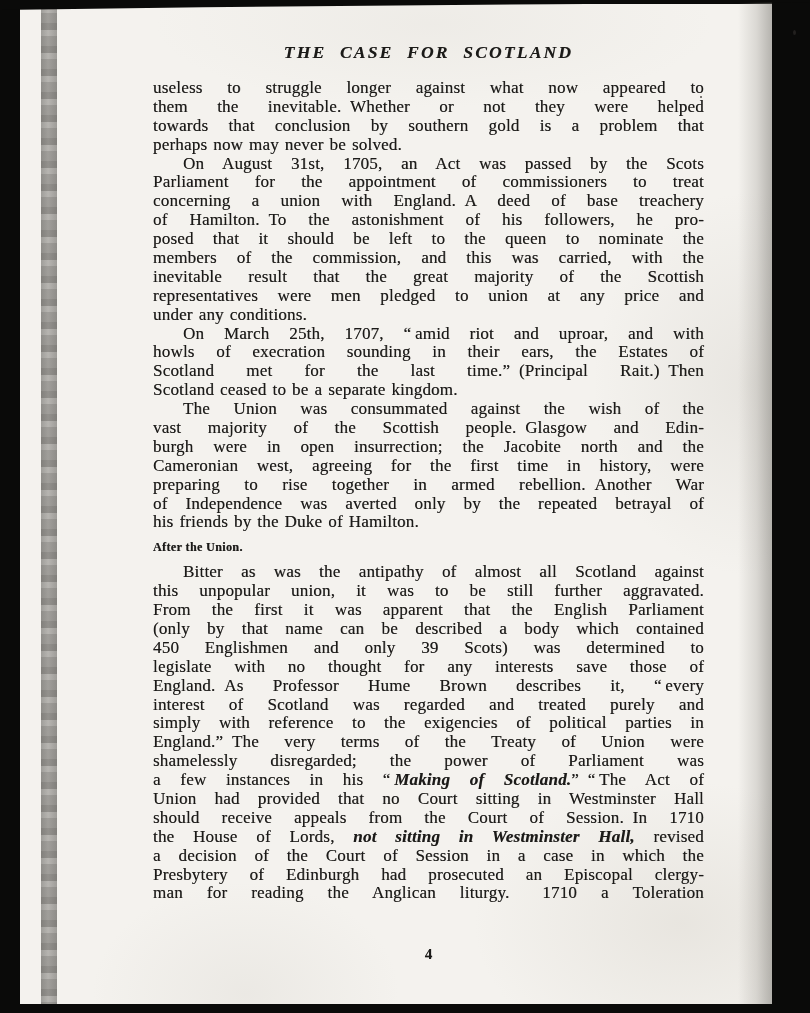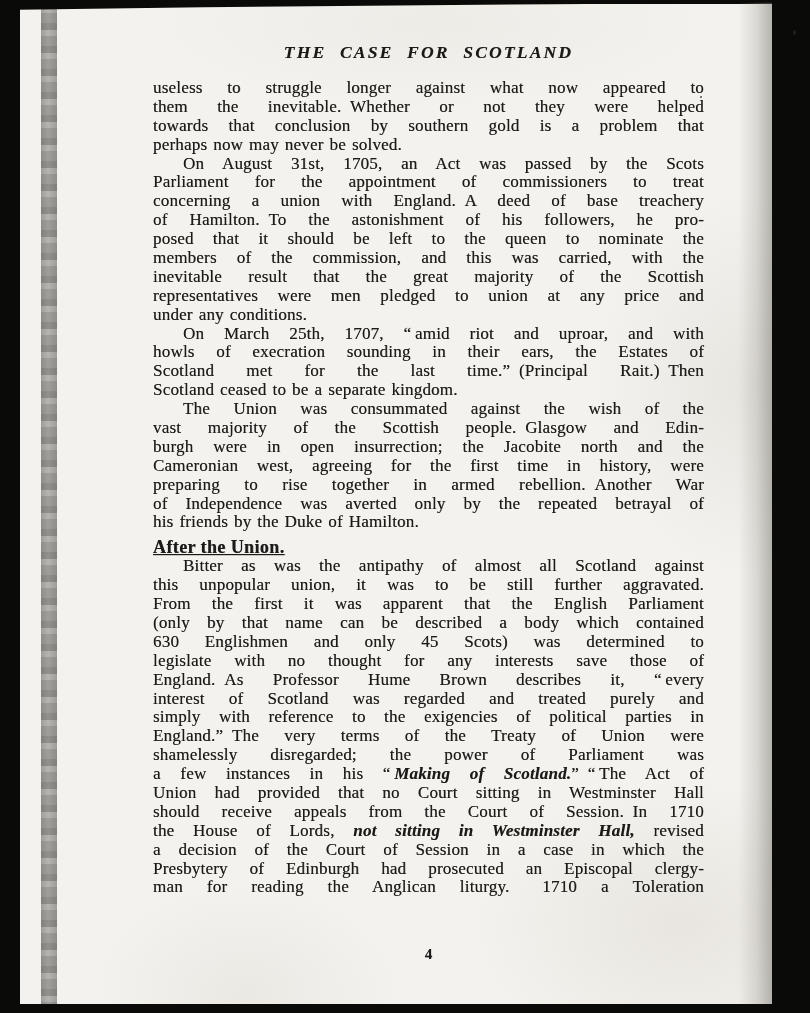--- a/index.html
+++ b/index.html
@@ -48,24 +48,23 @@
     font-size:17px;height:18.9px;line-height:18.9px;
     letter-spacing:0.2px;word-spacing:1.5px;
     text-align:justify;text-align-last:justify;
     white-space:nowrap;
     text-shadow:0.3px 0.3px 0.6px rgba(30,28,26,0.55);
   }
   .line.para-end{text-align-last:left;}
   .line.indent{text-indent:30px;}
   .line .em{font-style:italic;font-weight:bold;}
   .section-heading{
-    margin-top:6px;
-    font-weight:bold;font-size:18px;line-height:18.9px;letter-spacing:0.4px;
+    margin-top:6px;margin-bottom:6px;
+    font-weight:bold;font-size:12px;line-height:18.9px;letter-spacing:0.4px;
     text-shadow:0.35px 0.35px 0.6px rgba(30,28,26,0.6);
-    text-decoration:underline;
   }
   .page-number{
     position:absolute;top:942px;left:0;width:100%;
     text-align:center;font-weight:bold;font-size:15px;
     text-shadow:0.3px 0.3px 0.6px rgba(30,28,26,0.55);
   }
 </style>
 </head>
 <body>
 
@@ -96,21 +95,21 @@
           <div class="line">burgh were in open insurrection; the Jacobite north and the</div>
           <div class="line">Cameronian west, agreeing for the first time in history, were</div>
           <div class="line">preparing to rise together in armed rebellion. Another War</div>
           <div class="line">of Independence was averted only by the repeated betrayal of</div>
           <div class="line para-end">his friends by the Duke of Hamilton.</div>
           <div class="section-heading">After the Union.</div>
           <div class="line indent">Bitter as was the antipathy of almost all Scotland against</div>
           <div class="line">this unpopular union, it was to be still further aggravated.</div>
           <div class="line">From the first it was apparent that the English Parliament</div>
           <div class="line">(only by that name can be described a body which contained</div>
-          <div class="line">630 Englishmen and only 45 Scots) was determined to</div>
+          <div class="line">450 Englishmen and only 39 Scots) was determined to</div>
           <div class="line">legislate with no thought for any interests save those of</div>
           <div class="line">England. As Professor Hume Brown describes it, “ every</div>
           <div class="line">interest of Scotland was regarded and treated purely and</div>
           <div class="line">simply with reference to the exigencies of political parties in</div>
           <div class="line">England.” The very terms of the Treaty of Union were</div>
           <div class="line">shamelessly disregarded; the power of Parliament was</div>
           <div class="line">a few instances in his “ <span class="em">Making of Scotland.</span>” “ The Act of</div>
           <div class="line">Union had provided that no Court sitting in Westminster Hall</div>
           <div class="line">should receive appeals from the Court of Session. In 1710</div>
           <div class="line">the House of Lords, <span class="em">not sitting in Westminster Hall,</span> revised</div>

